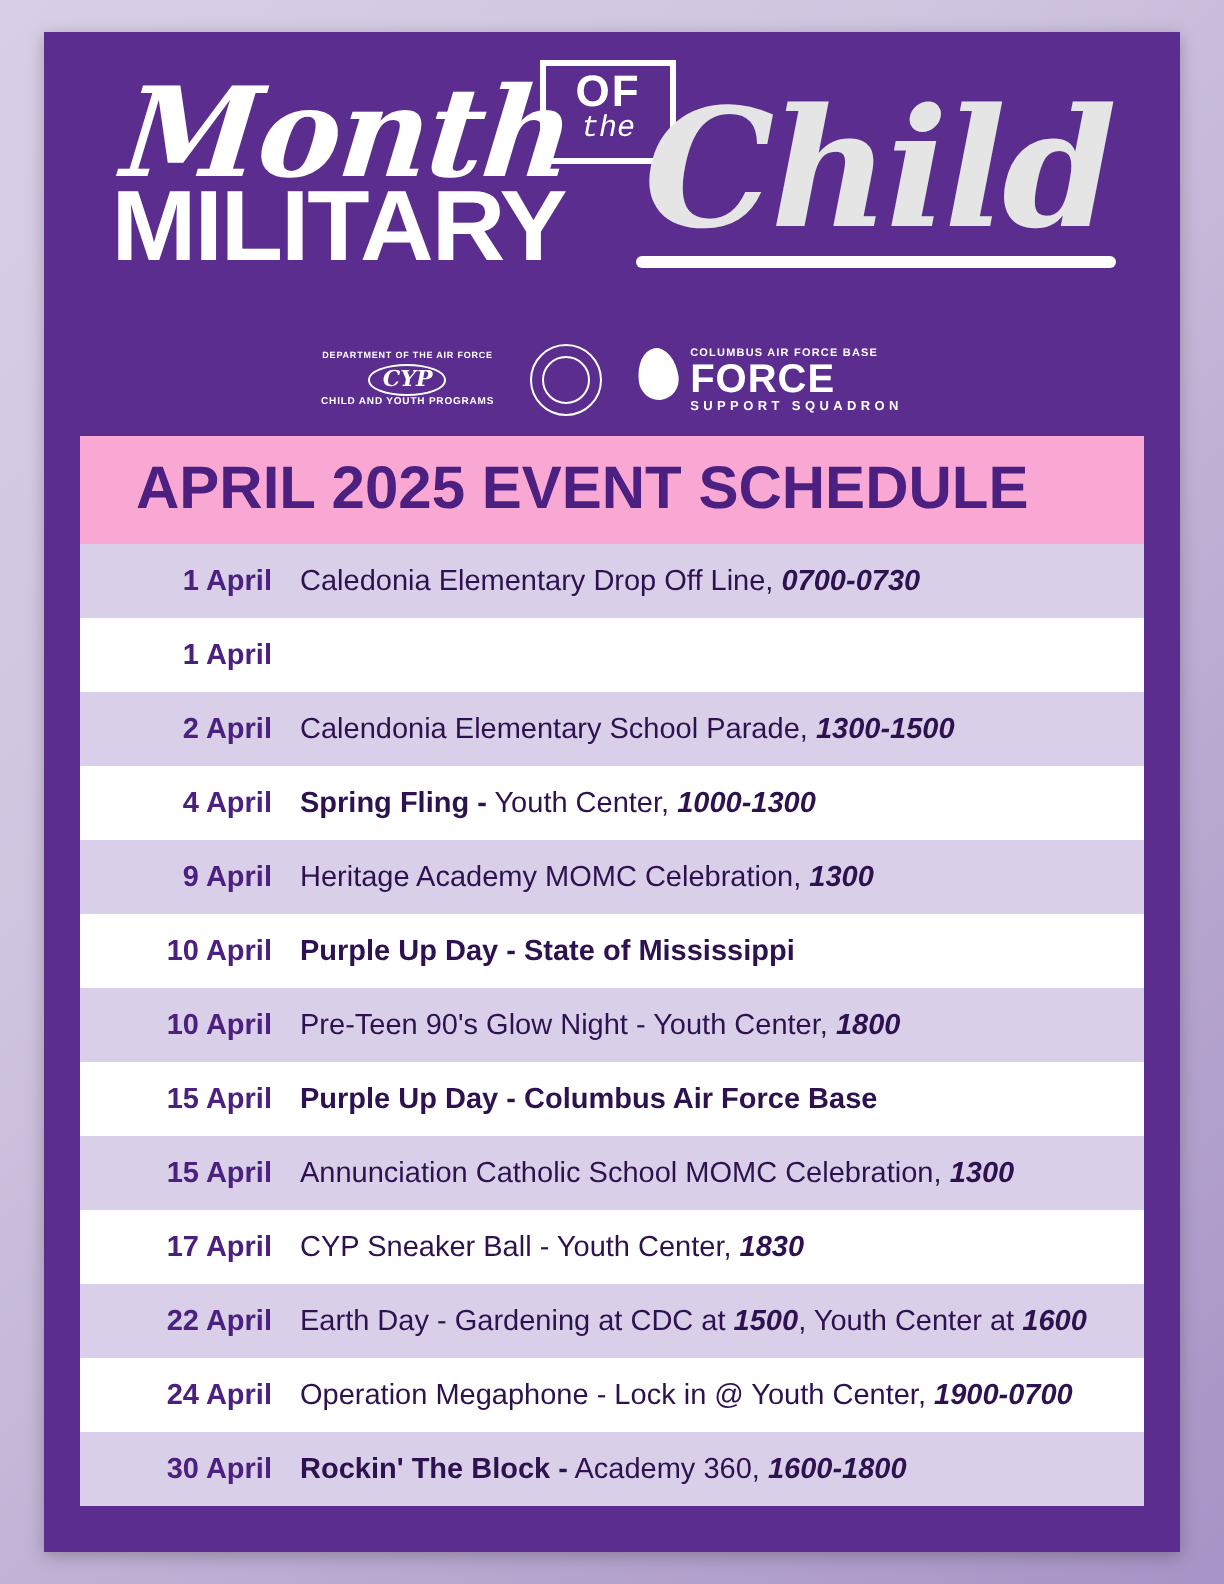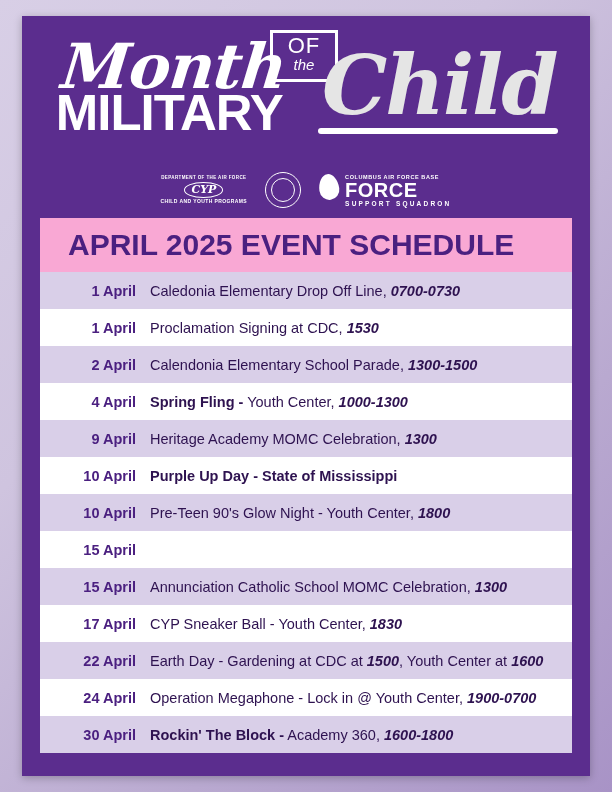--- a/index.html
+++ b/index.html
@@ -52,29 +52,29 @@
     top: 14px;
     width: 62px;
     height: 46px;
     border: 3px solid #ffffff;
     color: #ffffff;
     text-align: center;
   }
   .of-box .of {
     display: block;
     font-family: "Liberation Sans", sans-serif;
-    font-weight: normal;
+    font-weight: bold;
     font-size: 22px;
     line-height: 22px;
     padding-top: 2px;
     letter-spacing: 1px;
   }
   .of-box .the {
     display: block;
-    font-family: Liberation Sans, sans-serif;
+    font-family: Liberation Mono, monospace;
     font-style: italic;
     font-size: 15px;
     line-height: 15px;
   }
   .word-military {
     position: absolute;
     left: 36px;
     top: 72px;
     color: #ffffff;
     font-family: "Liberation Sans", sans-serif;
@@ -270,21 +270,20 @@
 
   <div class="schedule">
     <div class="sched-title">APRIL 2025 EVENT SCHEDULE</div>
     <div id="rows">
         <div class="row alt">
           <div class="date">1 April</div>
           <div class="desc"><span>Caledonia Elementary Drop Off Line,</span> <span class="i">0700-0730</span></div>
         </div>
         <div class="row plain">
           <div class="date">1 April</div>
-          <div class="desc"><span>Proclamation Signing at CDC,</span> <span class="i">1530</span></div>
         </div>
         <div class="row alt">
           <div class="date">2 April</div>
           <div class="desc"><span>Calendonia Elementary School Parade,</span> <span class="i">1300-1500</span></div>
         </div>
         <div class="row plain">
           <div class="date">4 April</div>
           <div class="desc"><span class="b">Spring Fling -</span> <span>Youth Center,</span> <span class="i">1000-1300</span></div>
         </div>
         <div class="row alt">
@@ -294,20 +293,21 @@
         <div class="row plain">
           <div class="date">10 April</div>
           <div class="desc"><span class="b">Purple Up Day - State of Mississippi</span> </div>
         </div>
         <div class="row alt">
           <div class="date">10 April</div>
           <div class="desc"><span>Pre-Teen 90's Glow Night - Youth Center,</span> <span class="i">1800</span></div>
         </div>
         <div class="row plain">
           <div class="date">15 April</div>
+          <div class="desc"><span class="b">Purple Up Day -  Columbus Air Force Base</span> </div>
         </div>
         <div class="row alt">
           <div class="date">15 April</div>
           <div class="desc"><span>Annunciation Catholic School MOMC Celebration,</span> <span class="i">1300</span></div>
         </div>
         <div class="row plain">
           <div class="date">17 April</div>
           <div class="desc"><span>CYP Sneaker Ball - Youth Center,</span> <span class="i">1830</span></div>
         </div>
         <div class="row alt">

